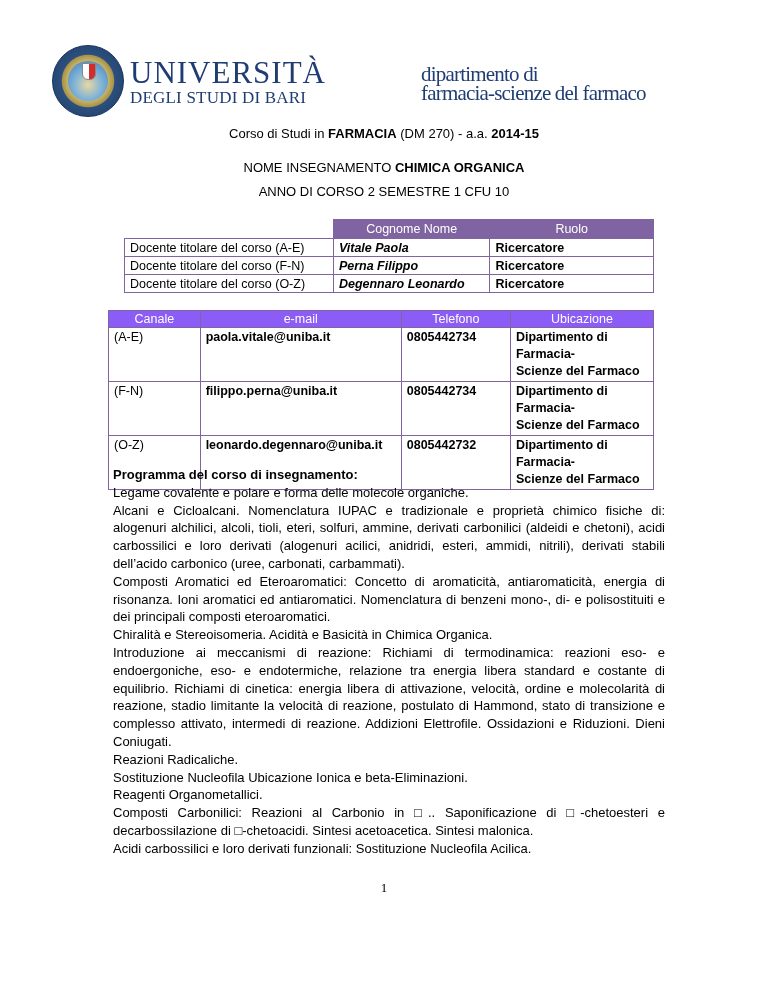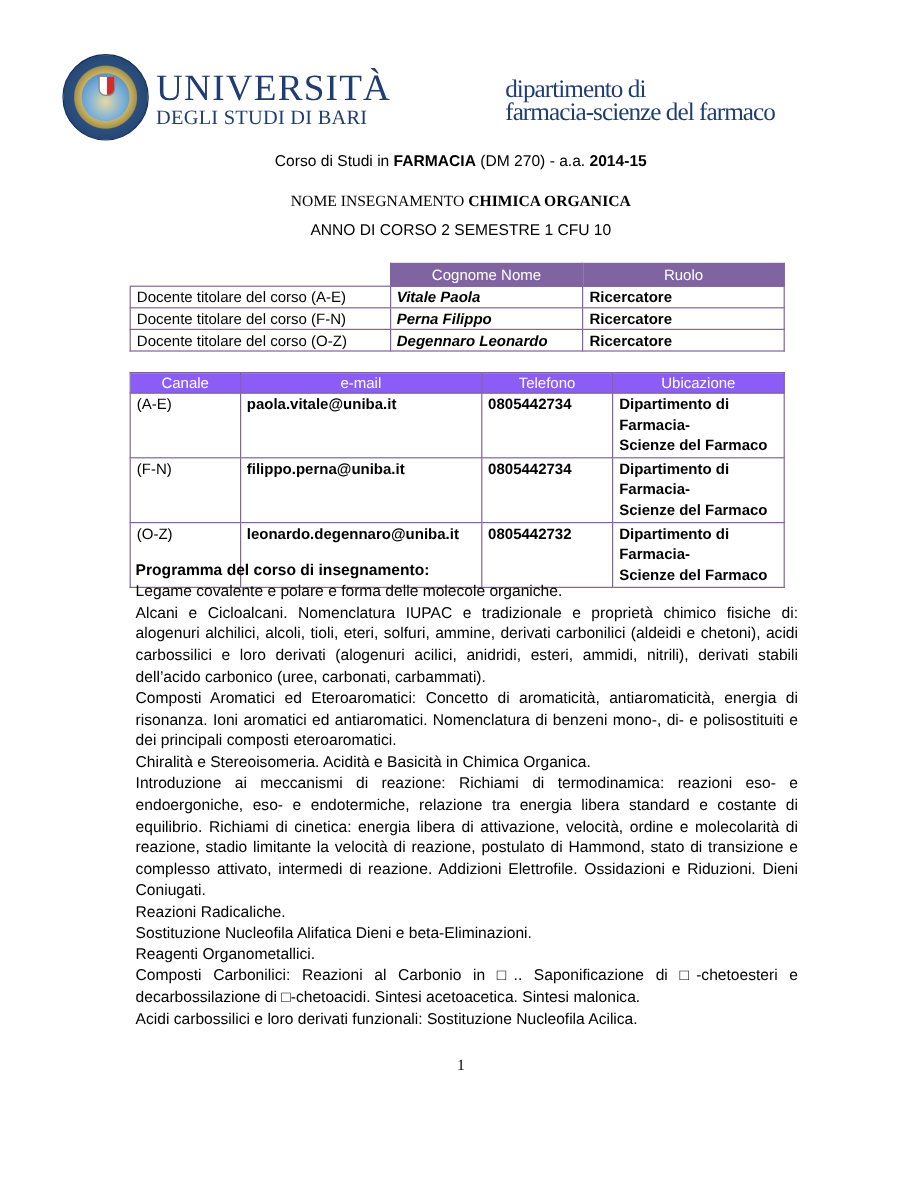--- a/index.html
+++ b/index.html
@@ -13,25 +13,25 @@
     .seal .shield { position:absolute; left:29px; top:17px; width:12px; height:15px; background:linear-gradient(90deg,#ffffff 50%, #d42b2b 50%); border-radius:0 0 6px 6px; border:1px solid #888; }
     .uni-text { margin-left:6px; color:#1f3c73; font-family:"Liberation Serif", serif; line-height:1; }
     .uni-text .l1 { font-size:31px; letter-spacing:1px; }
     .uni-text .l2 { font-size:17px; letter-spacing:0.2px; margin-top:1px; }
     .uni-text .l3 { font-size:30px; letter-spacing:2px; margin-top:1px; }
 
     .dept-logo { position:absolute; left:421px; top:65px; color:#1f3c73; font-family:"Liberation Serif", serif; font-size:21px; line-height:19px; letter-spacing:-0.8px; }
 
     .centered { position:absolute; left:0; width:768px; text-align:center; font-size:13px; }
     .c1 { top:126px; }
-    .c2 { top:160px;font-family:Liberation Serif, serif; }
+    .c2 { top:160px; }
     .c3 { top:184px; }
 
     table { border-collapse:collapse; font-size:12.5px; }
-    .t1 { position:absolute; left:108px; top:219px; }
+    .t1 { position:absolute; left:124px; top:219px; }
     .t1 td { border:1.5px solid #8064a2; padding:1px 5px; height:15px; }
     .t1 td.blank { border:none; border-bottom:1.5px solid #8064a2; }
     .t1 th { background:#8064a2; color:#fff; font-weight:normal; padding:1px 5px; height:16px; border:1.5px solid #8064a2; }
     .t1 .c-label { width:244px; }
     .t1 .c-name { width:170px; font-weight:bold;font-style:italic; }
     .t1 .c-role { width:178px; font-weight:bold; }
 
     .t2 { position:absolute; left:108px; top:310px; }
     .t2 th { background:#8b5cf6; color:#fff; font-weight:normal; padding:0 22px; height:16px; border:1.5px solid #8064a2; }
     .t2 td { border:1.5px solid #8064a2; padding:1px 5px; vertical-align:top; height:34px; line-height:17px; }
@@ -139,20 +139,20 @@
     </table>
 
   <div class="program">
     <p class="title">Programma del corso di insegnamento:</p>
     <p>Legame covalente e polare e forma delle molecole organiche.</p>
     <p>Alcani e Cicloalcani. Nomenclatura IUPAC e tradizionale e proprietà chimico fisiche di: alogenuri alchilici, alcoli, tioli, eteri, solfuri, ammine, derivati carbonilici (aldeidi e chetoni), acidi carbossilici e loro derivati (alogenuri acilici, anidridi, esteri, ammidi, nitrili), derivati stabili dell’acido carbonico (uree, carbonati, carbammati).</p>
     <p>Composti Aromatici ed Eteroaromatici: Concetto di aromaticità, antiaromaticità, energia di risonanza. Ioni aromatici ed antiaromatici. Nomenclatura di benzeni mono-, di- e polisostituiti e dei principali composti eteroaromatici.</p>
     <p>Chiralità e Stereoisomeria. Acidità e Basicità in Chimica Organica.</p>
     <p>Introduzione ai meccanismi di reazione: Richiami di termodinamica: reazioni eso- e endoergoniche, eso- e endotermiche, relazione tra energia libera standard e costante di equilibrio. Richiami di cinetica: energia libera di attivazione, velocità, ordine e molecolarità di reazione, stadio limitante la velocità di reazione, postulato di Hammond, stato di transizione e complesso attivato, intermedi di reazione. Addizioni Elettrofile. Ossidazioni e Riduzioni. Dieni Coniugati.</p>
     <p>Reazioni Radicaliche.</p>
-    <p>Sostituzione Nucleofila Alifatica Dieni e beta-Eliminazioni.</p>
+    <p>Sostituzione Nucleofila Ubicazione Ionica e beta-Eliminazioni.</p>
     <p>Reagenti Organometallici.</p>
     <p>Composti Carbonilici: Reazioni al Carbonio in □.. Saponificazione di □-chetoesteri e decarbossilazione di □-chetoacidi. Sintesi acetoacetica. Sintesi malonica.</p>
     <p>Acidi carbossilici e loro derivati funzionali: Sostituzione Nucleofila Acilica.</p>
   </div>
 
   <div class="page-num">1</div>
 </div>
 
 </body></html>

